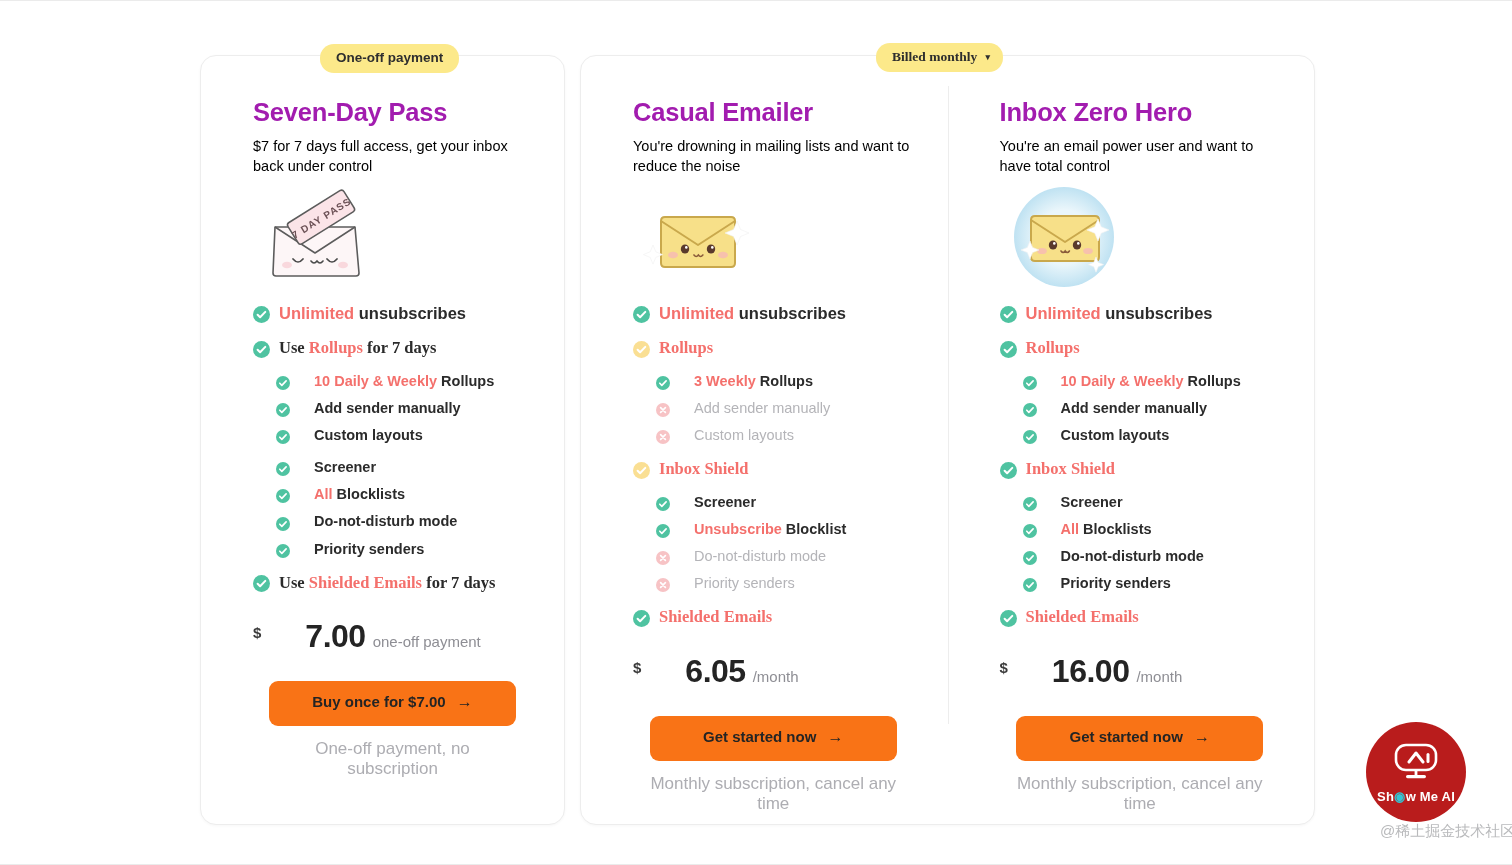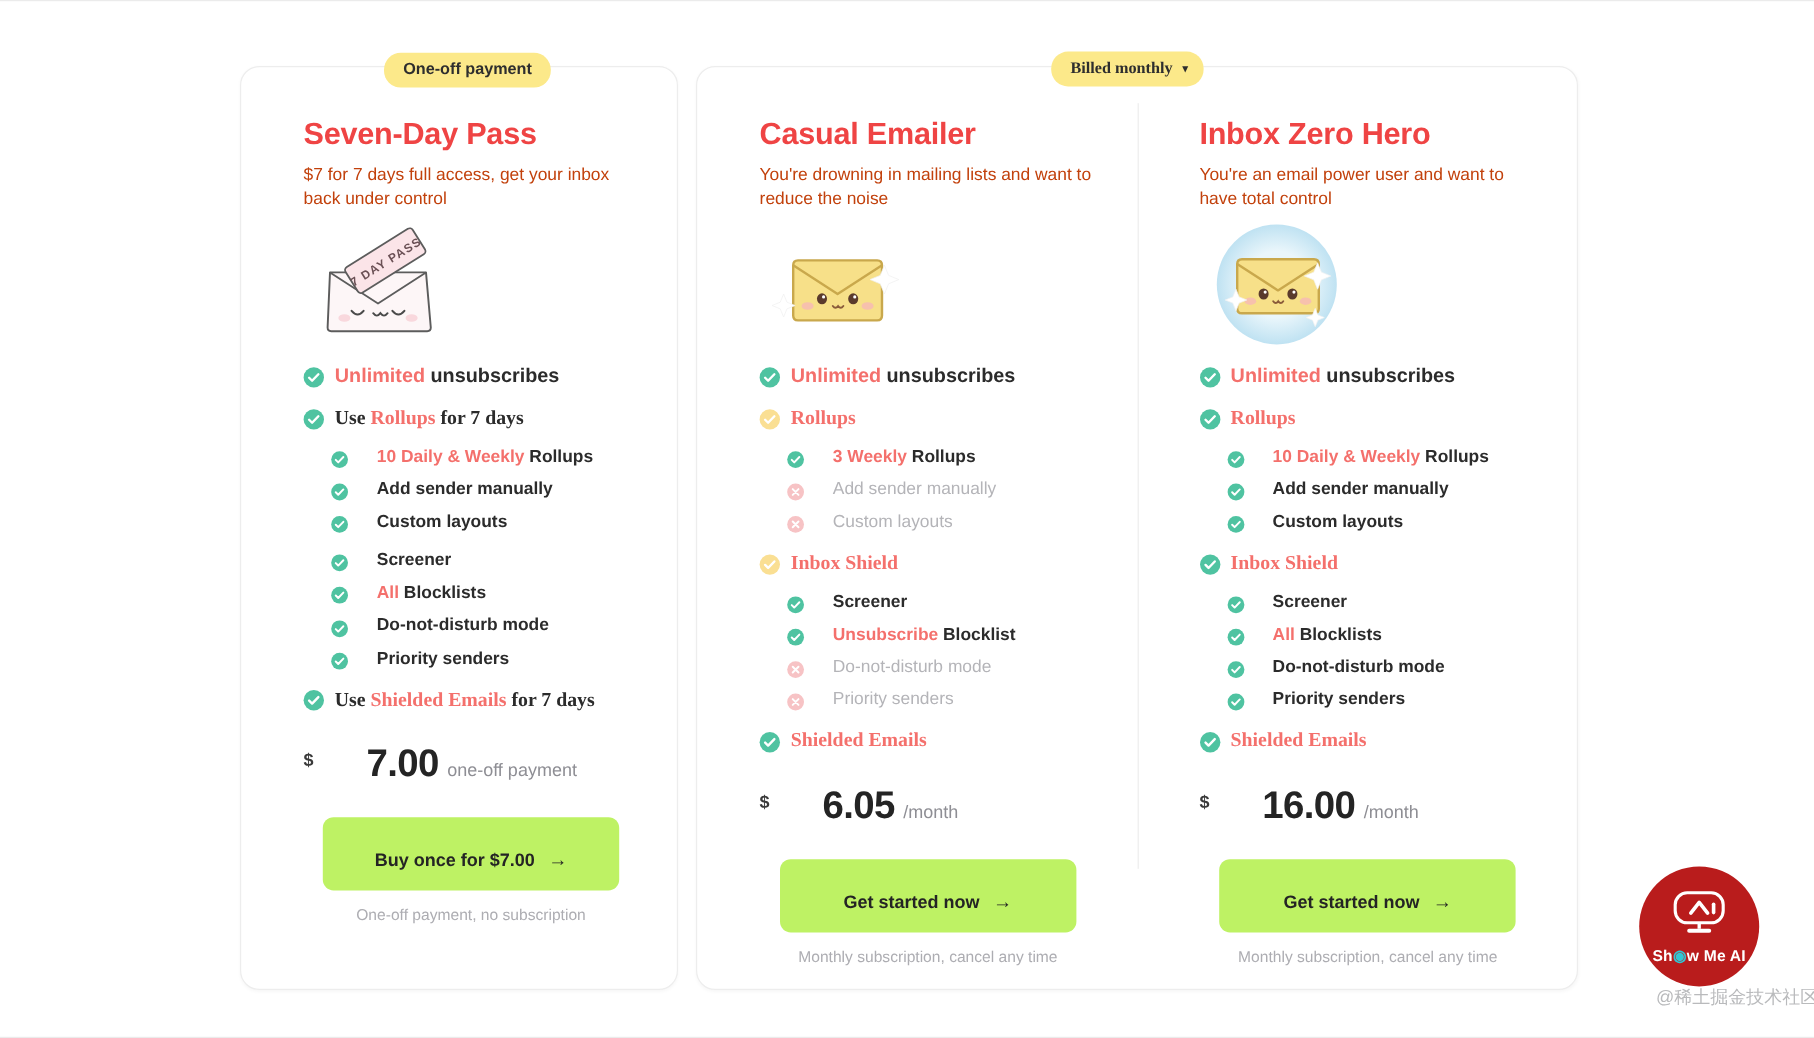--- a/index.html
+++ b/index.html
@@ -83,28 +83,28 @@
     display: inline-block;
     margin-left: 5px;
     font-size: 9px;
     transform: translateY(-1px);
   }
 
   
   .plan-title {
     font-size: 25.5px;
     font-weight: bold;
-    color: #ef4444;
+    color: #a21caf;
     letter-spacing: -0.2px;
     margin-bottom: 10px;
   }
   .plan-sub {
     font-size: 14.5px;
     line-height: 1.37;
-    color: #c2410c;
+    color: #000000;
     max-width: 285px;
     min-height: 40px;
   }
 
   
   .illus {
     height: 100px;
     margin-top: 10px;
     display: flex;
     align-items: center;
@@ -179,35 +179,35 @@
     color: #8e8e94;
     font-weight: normal;
     margin-left: 3px;
   }
 
   
   .cta {
     display: block;
     width: 247px;
     margin: 26px auto 0 auto;
-    background: #bef264;
+    background: #f97316;
     border: none;
     border-radius: 9px;
-    padding: 28px 0 15px 0;
+    padding: 12px 0 15px 0;
     font-family: "Liberation Sans", sans-serif;
     font-size: 15px;
     font-weight: bold;
     color: #242424;
     cursor: pointer;
   }
   .cta .arw { margin-left: 7px; font-size: 16px; }
 
   .fineprint {
     text-align: center;
-    font-size: 13px;
+    font-size: 17px;
     color: #adadb2;
     margin-top: 13px;
     width: 247px;
     margin-left: auto;
     margin-right: auto;
   }
 
   
   .logo-badge {
     position: absolute;

